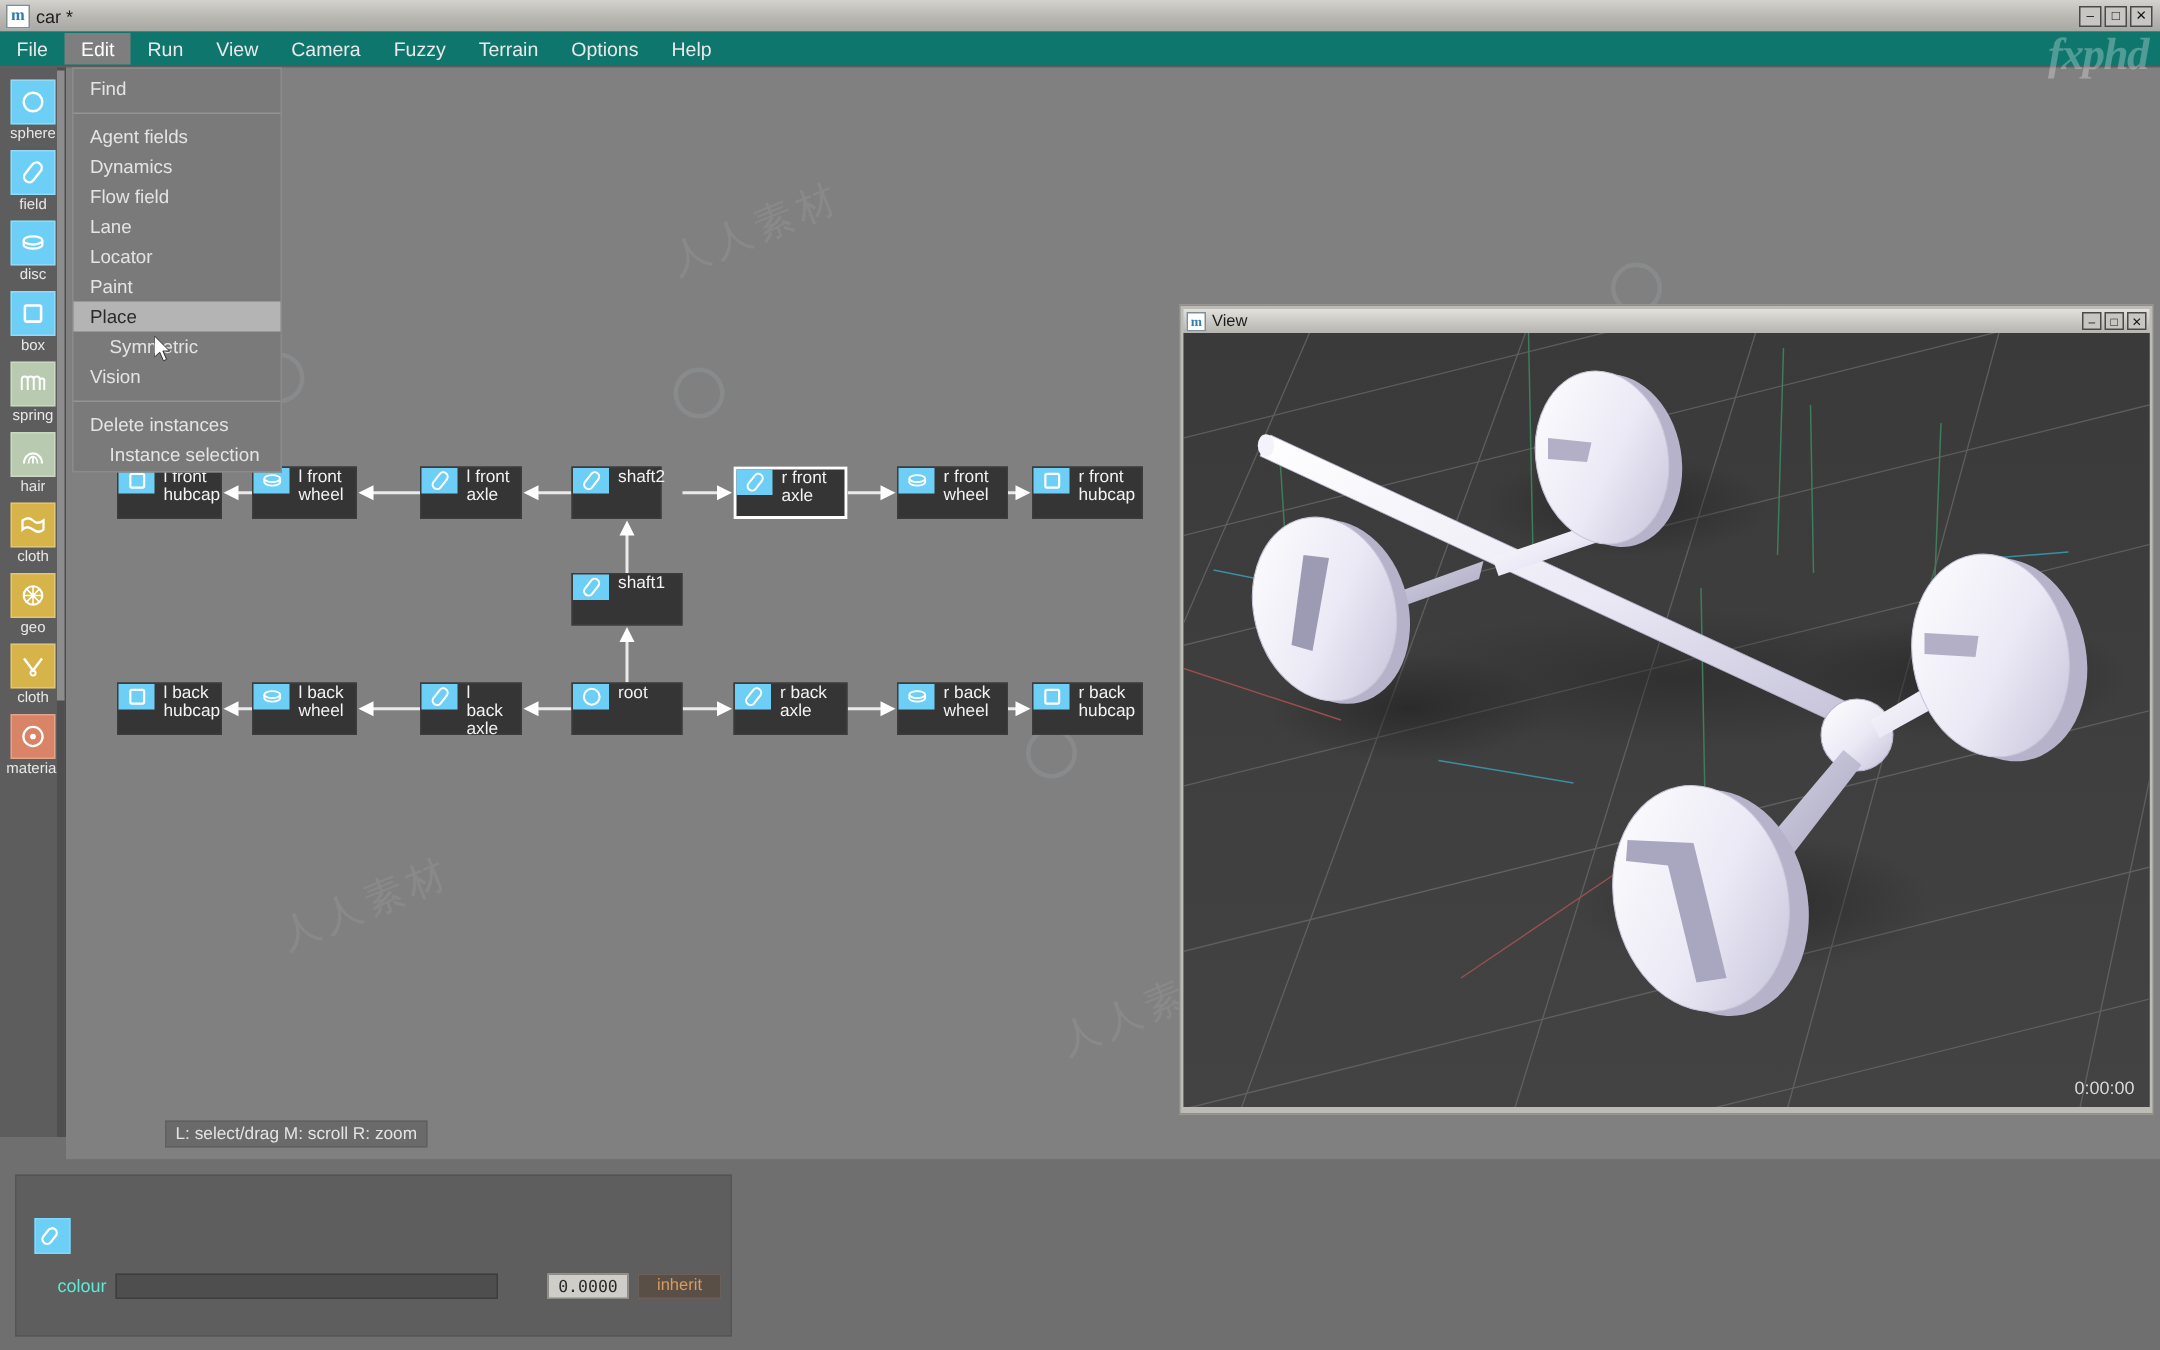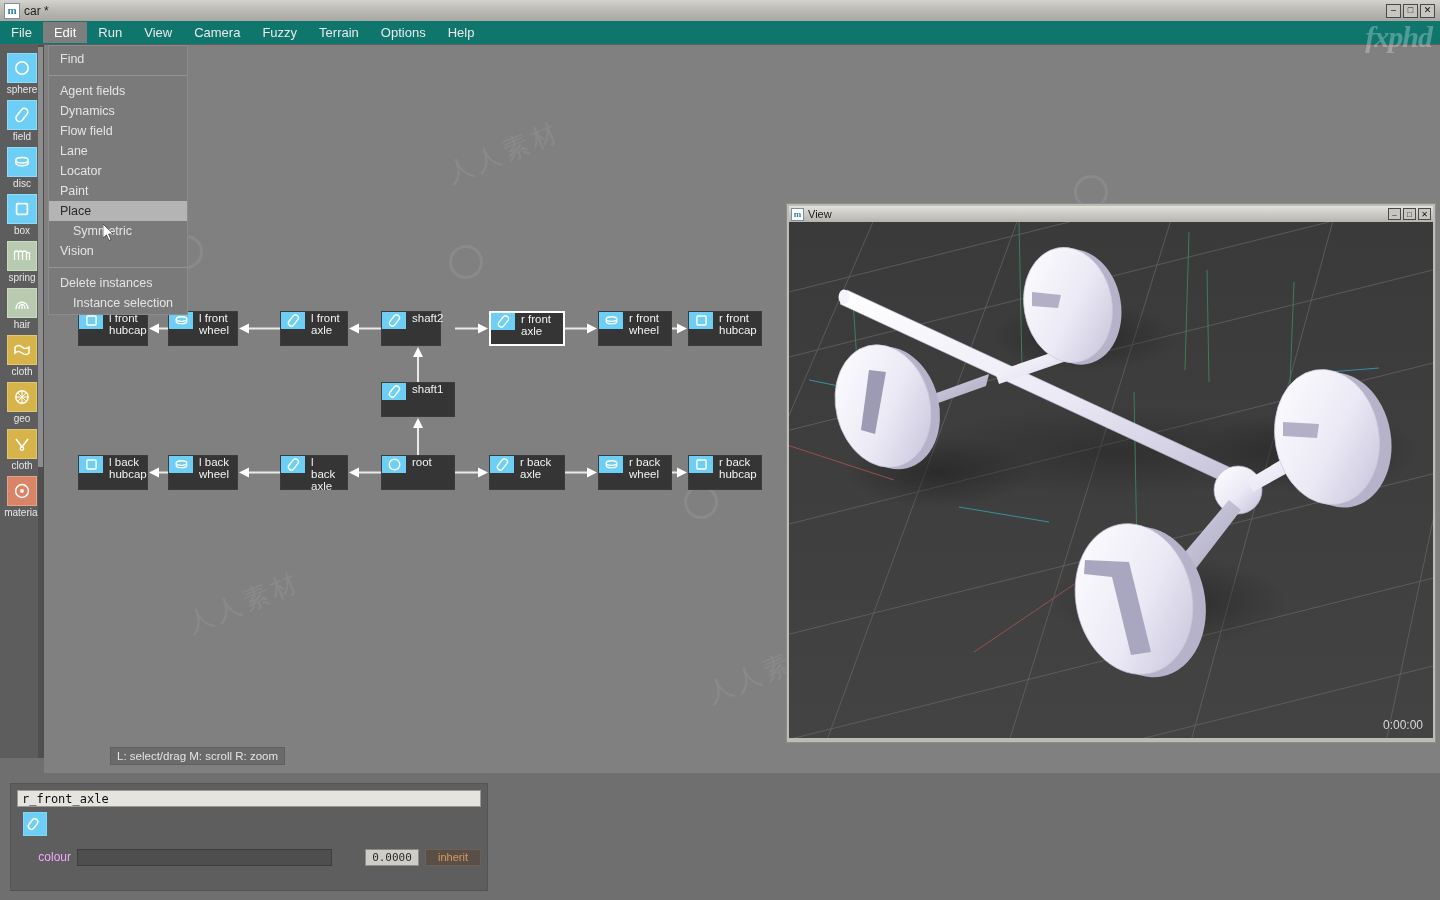--- a/index.html
+++ b/index.html
@@ -168,21 +168,21 @@
   }
   .shape-sw{
     position:absolute; left:12px; top:28px; width:24px;height:24px;
     background:#6ecff6; border:1px solid #7fd8fa;
     display:flex;align-items:center;justify-content:center;
   }
   .colour-row{
     position:absolute; left:10px; top:62px; width:460px; height:22px;
     display:flex; align-items:center; gap:6px;
   }
-  .colour-row .cl{ font-size:12px; color:#f0abfc; width:50px; text-align:right; }
+  .colour-row .cl{ font-size:12px; color:#5eead4; width:50px; text-align:right; }
   .colour-bar{ flex:1; height:17px; background:#4e4e4e; border:1px solid #3d3d3d; }
   .num-box{
     width:54px;height:17px;background:#cfcdc8;border:1px solid #8d8b86;
     font:11px "DejaVu Sans Mono", monospace; color:#2a2a2a;
     display:flex;align-items:center;justify-content:center;margin-left:27px;
   }
   .inherit-btn{
     width:56px;height:17px;background:#5a4f47;border:1px solid #6d6059;
     color:#d99b5e;font-size:11px;display:flex;align-items:center;justify-content:center;
   }
@@ -635,21 +635,20 @@
           <path d="M494,200 L530,202 L528,216 L494,214 Z" fill="#b2afc6"></path>
         </g>
       </svg>
       <div class="vp-time">0:00:00</div>
     </div>
   </div>
 
   <div class="bottom">
 
     <div class="attr-left">
-      <div class="name-field">r_front_axle</div>
       <div class="shape-sw">
         <svg width="18" height="18" viewBox="0 0 18 18">
           <rect x="4" y="3.2" width="6.2" height="11.6" rx="3.1" transform="rotate(38 7 9)" fill="none" stroke="#fff" stroke-width="1.5"></rect>
         </svg>
       </div>
       <div class="colour-row">
         <span class="cl">colour</span>
         <div class="colour-bar"></div>
         <div class="num-box">0.0000</div>
         <div class="inherit-btn">inherit</div>

